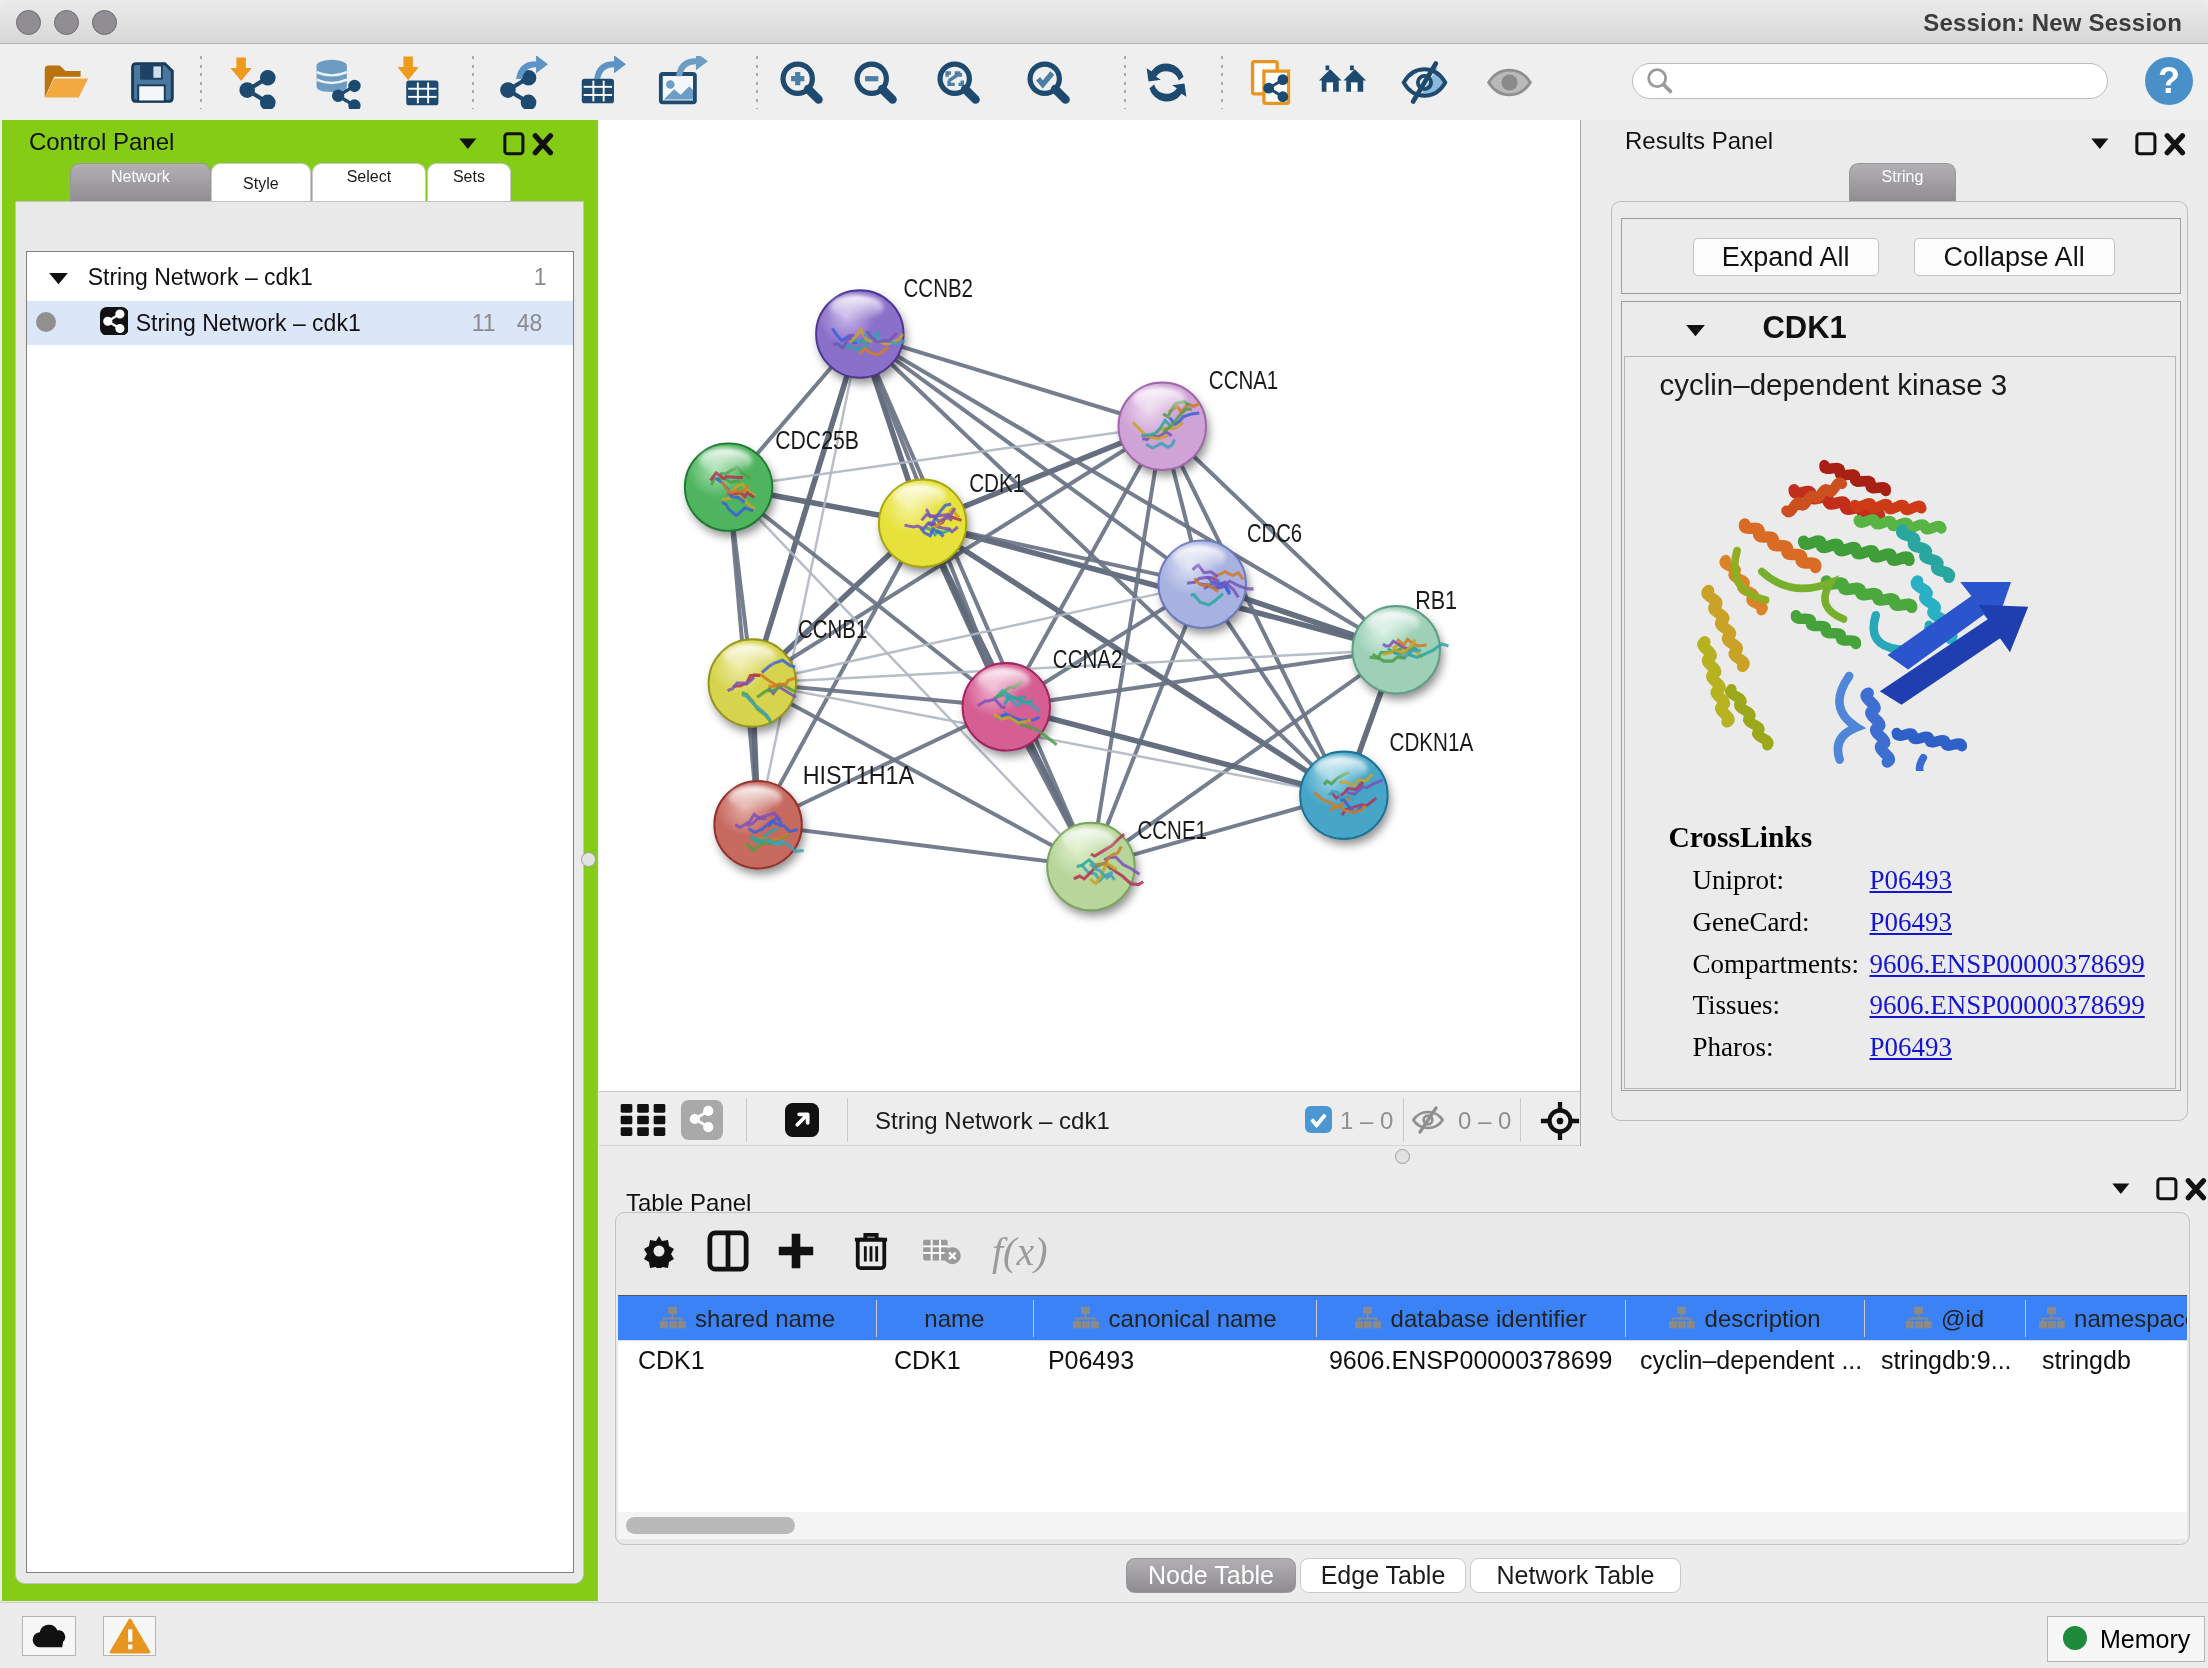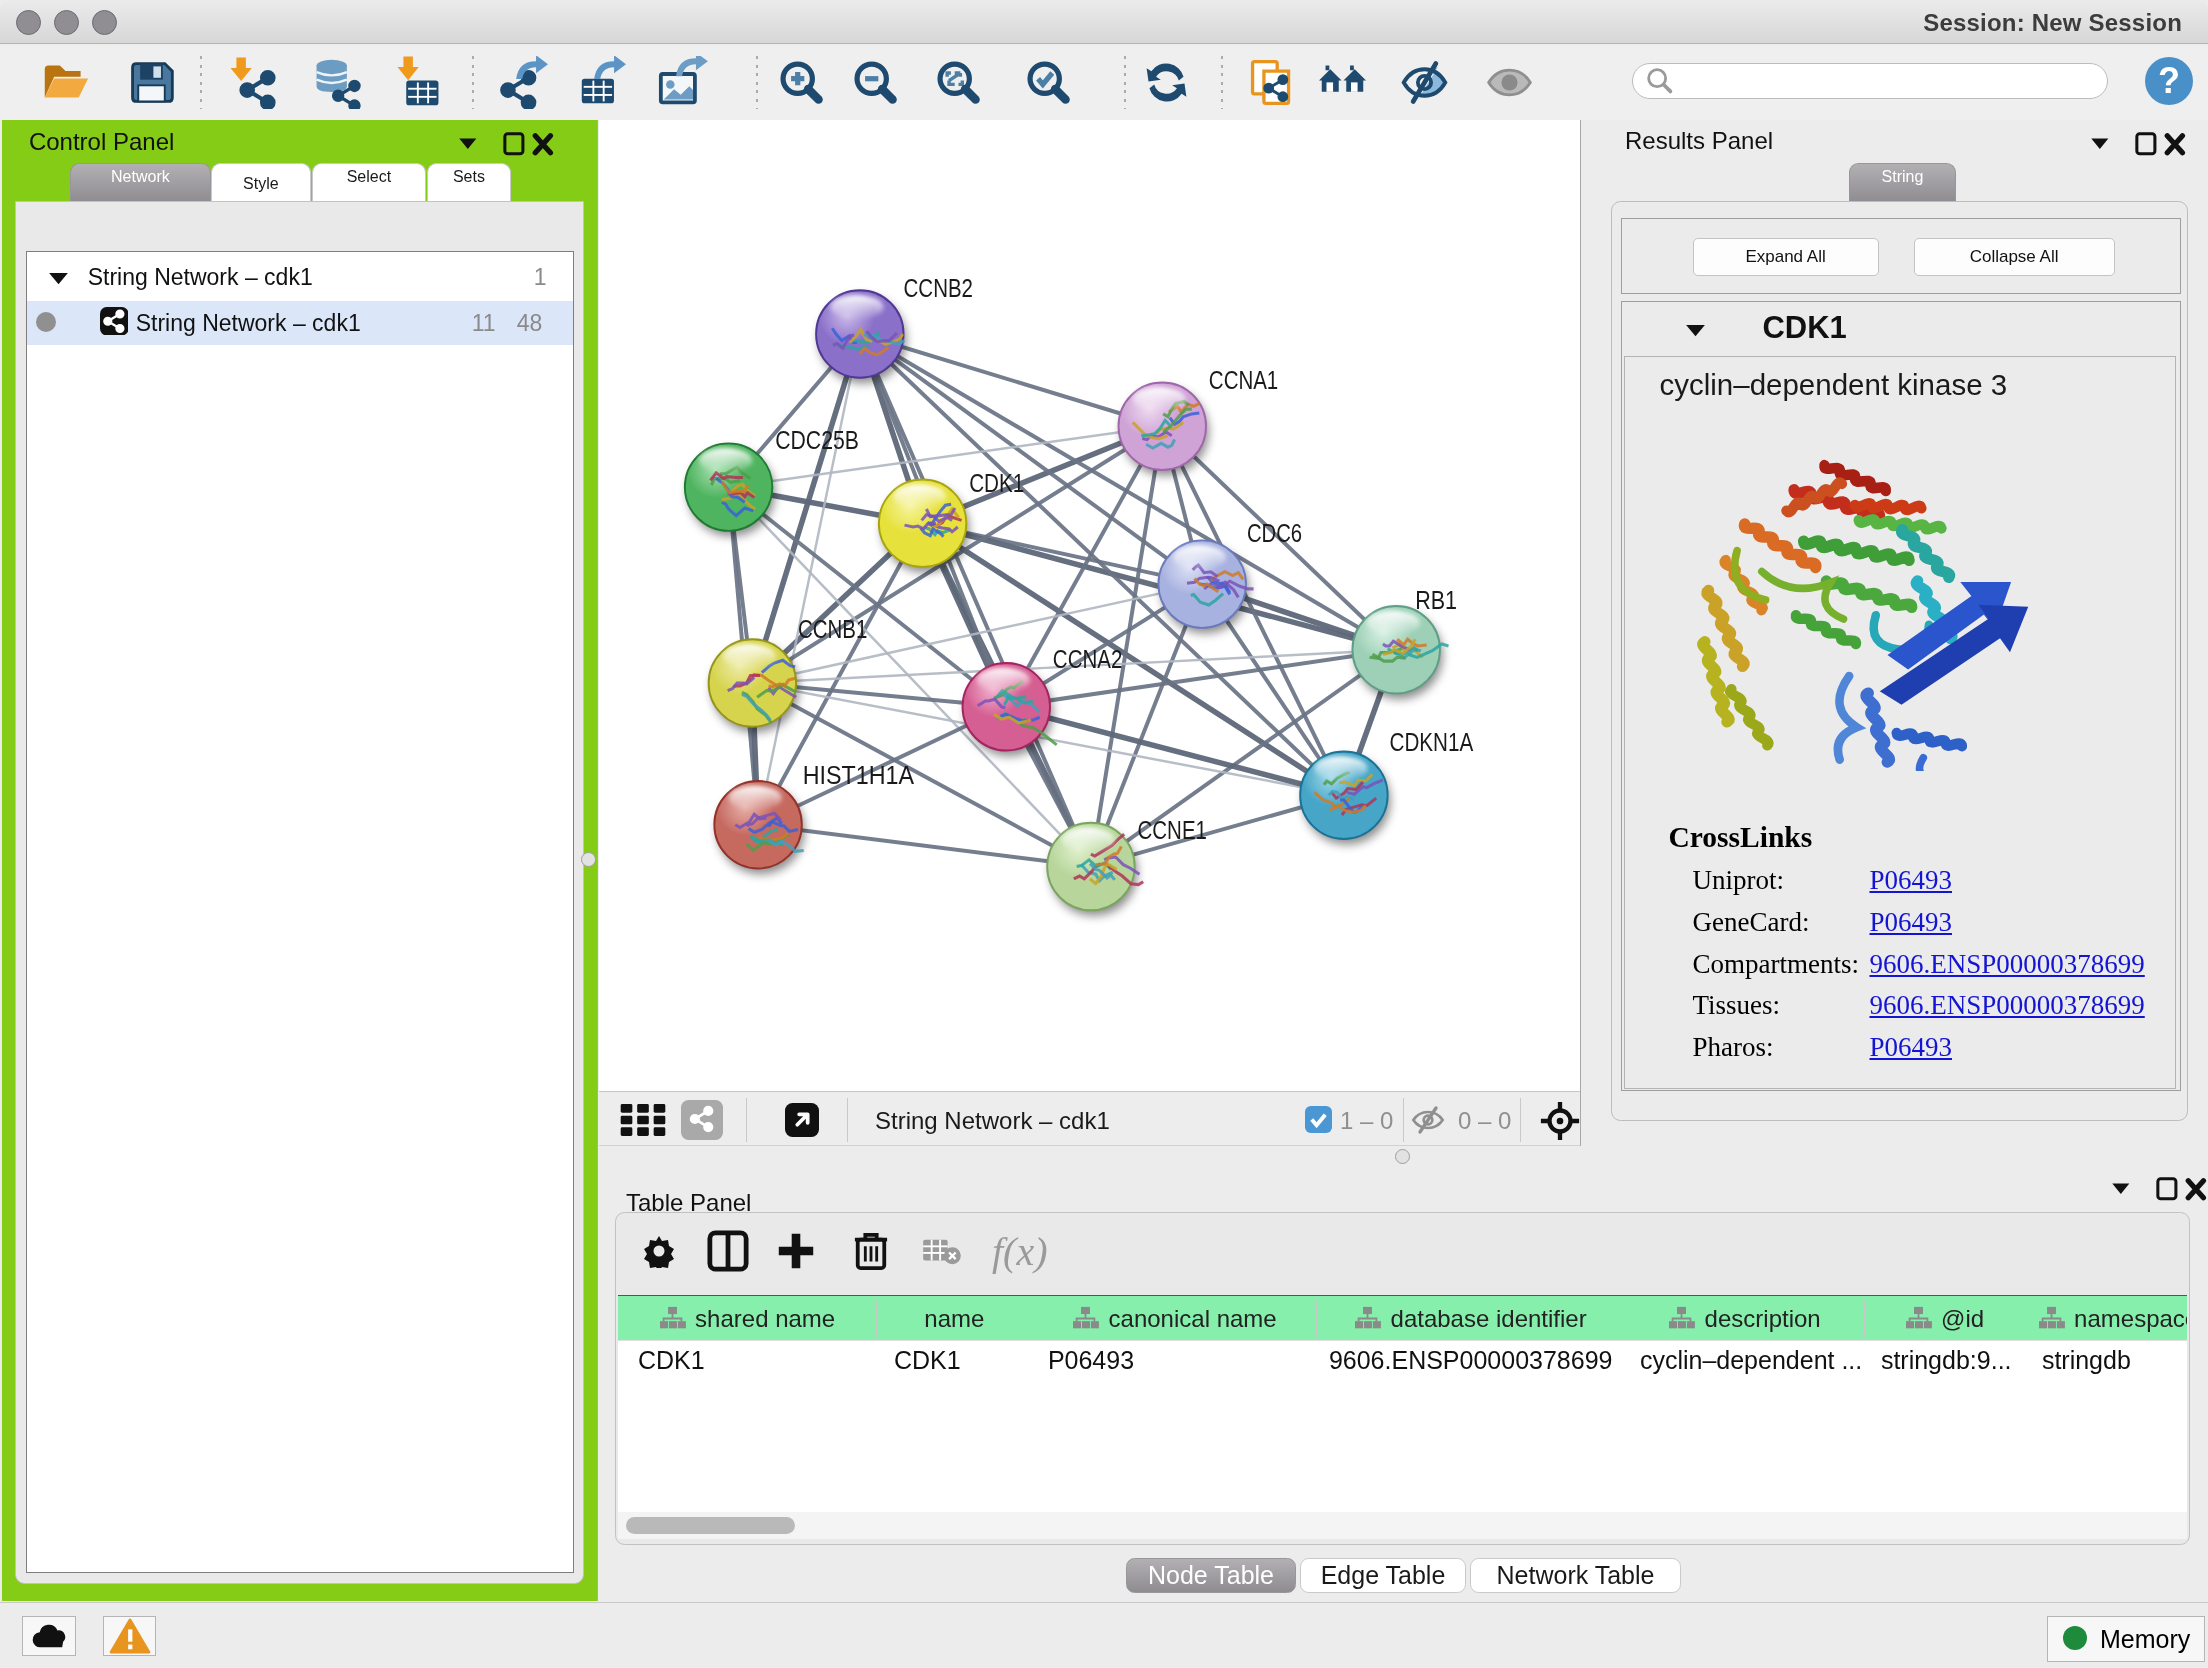--- a/index.html
+++ b/index.html
@@ -48,34 +48,34 @@
   border-top:1px solid #c6c6c6; border-bottom:1px solid #d2d2d2; }
 #canvas-right-border { left:1580px; top:120px; width:1px; height:1026px; background:#a8a8a8; }
 
 
 #rpanel { left:1581px; top:120px; width:628px; height:1052px; background:#ececec; }
 #r-box { position:absolute; left:30px; top:81px; width:577px; height:920px;
   background:#ebebeb; border:1px solid #bdbdbd; border-radius:9.5px; }
 #r-btnrow { position:absolute; left:8.6px; top:16px; width:560px; height:76px;
   border:1.9px solid #9e9e9e; background:#ebebeb; }
 .rbtn { position:absolute; top:19px; height:38px; background:#fdfdfd; border:1px solid #c4c4c4;
-  border-radius:5px; font-size:17px; color:#111; text-align:center; line-height:36px; }
+  border-radius:5px; font-size:27px; color:#111; text-align:center; line-height:36px; }
 #r-scroll { position:absolute; left:8.6px; top:99px; width:560px; height:790px;
   border:1.9px solid #9e9e9e; background:#ebebeb; }
 #r-inner { position:absolute; left:2.9px; top:54px; width:552px; height:733px; border:1px solid #b3b3b3; }
 .serif { font-family:"Liberation Serif", serif; }
 .rlink { color:#1414d4; text-decoration:underline; }
 
 
 #tpanel { left:599px; top:1172px; width:1609px; height:429px; background:#ececec; }
 #t-box { position:absolute; left:16px; top:40px; width:1575px; height:333px;
   background:#e9e9e9; border:1px solid #c2c2c2; border-radius:9.5px; }
 #t-table { position:absolute; left:1.9px; top:82px; width:1569px; height:217px; background:#fff;
   border-top:1.9px solid #555; overflow:hidden; }
-.th { position:absolute; top:0; height:45px; background:#86efac; border-bottom:1px solid #e0e0e0;
+.th { position:absolute; top:0; height:45px; background:#3b82f6; border-bottom:1px solid #e0e0e0;
   font-size:24px; color:#222; text-align:center; line-height:45px; }
 .thsep { position:absolute; top:3.8px; width:1px; height:37px; background:#c9c9c9; }
 .td { position:absolute; top:50px; height:42px; font-size:25px; color:#111; }
 #t-scrollbar { position:absolute; left:1.9px; top:299px; width:1569px; height:27px; background:#f4f4f4; }
 #t-thumb { position:absolute; left:8.6px; top:4.8px; width:169px; height:17px; background:#b9b9b9; border-radius:8.6px; }
 .btab { position:absolute; top:386px; height:35px; background:#fff; border:1px solid #c9c9c9;
   border-radius:8.6px; font-size:25px; color:#1a1a1a; text-align:center; line-height:33px; }
 
 
 #statusbar { left:0; top:1602px; width:2208px; height:67px; background:#ececec; border-top:1px solid #c9c9c9; }

